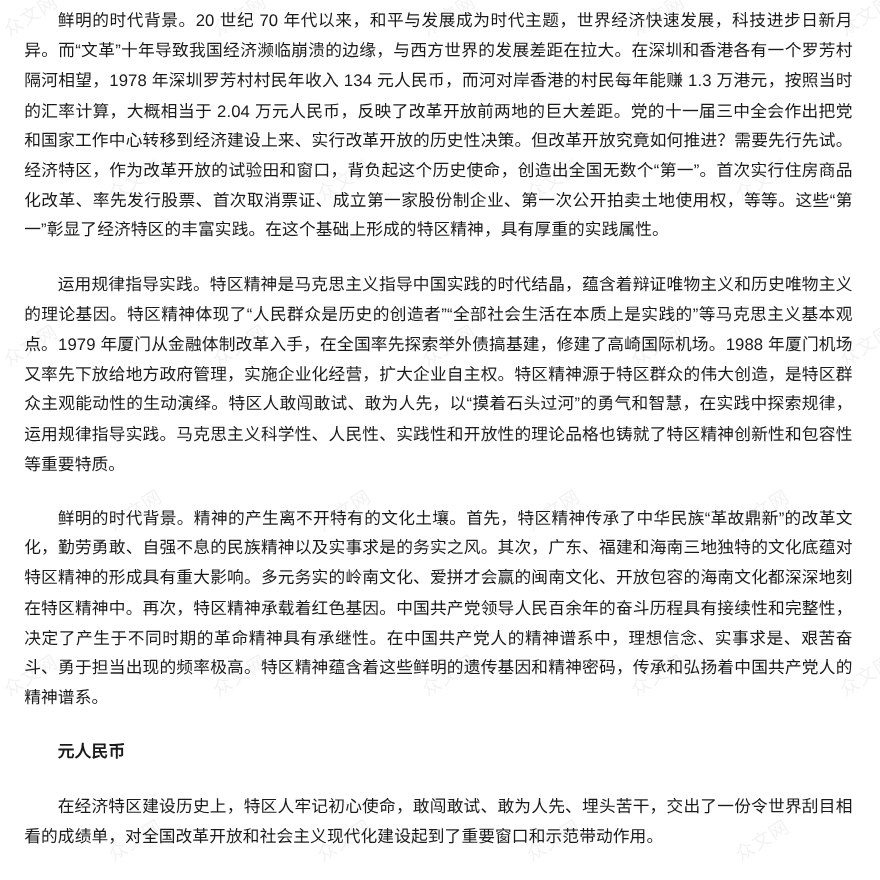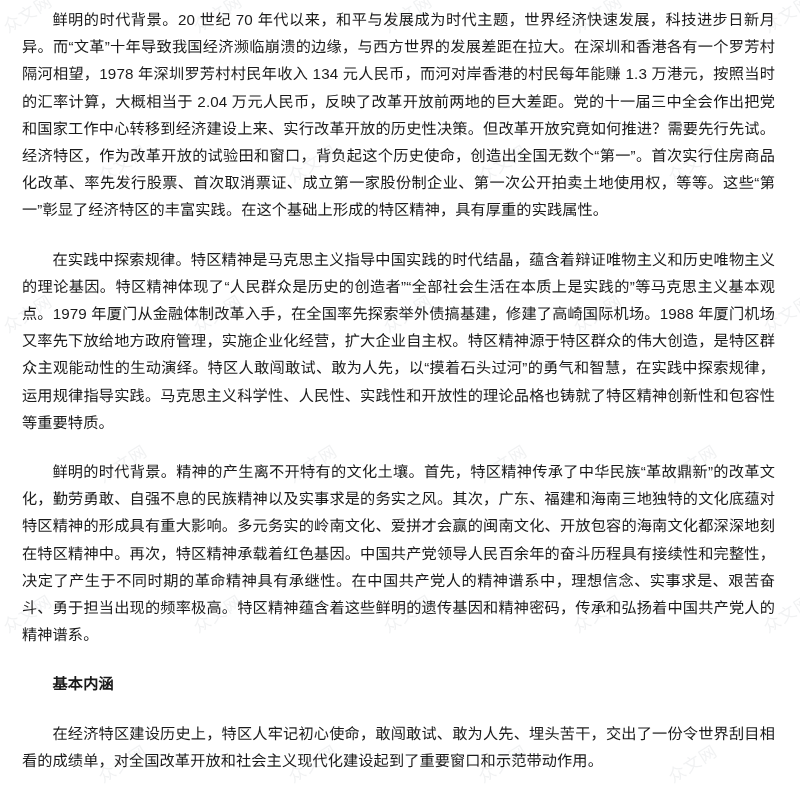--- a/index.html
+++ b/index.html
@@ -104,18 +104,18 @@
     <span class="wm" style="left: 760px; top: 600px; color: rgba(120, 125, 135, 0.1); transform: rotate(-32deg);">众文网</span>
     <span class="wm" style="left: 95px; top: 750px; color: rgba(120, 125, 135, 0.1); transform: rotate(-32deg);">众文网</span>
     <span class="wm" style="left: 285px; top: 750px; color: rgba(120, 125, 135, 0.1); transform: rotate(-32deg);">众文网</span>
     <span class="wm" style="left: 475px; top: 750px; color: rgba(120, 125, 135, 0.1); transform: rotate(-32deg);">众文网</span>
     <span class="wm" style="left: 665px; top: 750px; color: rgba(120, 125, 135, 0.1); transform: rotate(-32deg);">众文网</span>
   </div>
 
 <div class="page">
   <div id="doc-body">
       <p class="doc-para"><span class="lead">鲜明的时代背景。</span><span>20 世纪 70 年代以来，和平与发展成为时代主题，世界经济快速发展，科技进步日新月异。而“文革”十年导致我国经济濒临崩溃的边缘，与西方世界的发展差距在拉大。在深圳和香港各有一个罗芳村隔河相望，1978 年深圳罗芳村村民年收入 134 元人民币，而河对岸香港的村民每年能赚 1.3 万港元，按照当时的汇率计算，大概相当于 2.04 万元人民币，反映了改革开放前两地的巨大差距。党的十一届三中全会作出把党和国家工作中心转移到经济建设上来、实行改革开放的历史性决策。但改革开放究竟如何推进？需要先行先试。经济特区，作为改革开放的试验田和窗口，背负起这个历史使命，创造出全国无数个“第一”。首次实行住房商品化改革、率先发行股票、首次取消票证、成立第一家股份制企业、第一次公开拍卖土地使用权，等等。这些“第一”彰显了经济特区的丰富实践。在这个基础上形成的特区精神，具有厚重的实践属性。</span></p>
-      <p class="doc-para"><span class="lead">在实践中探索规律。</span><span>特区精神是马克思主义指导中国实践的时代结晶，蕴含着辩证唯物主义和历史唯物主义的理论基因。特区精神体现了“人民群众是历史的创造者”“全部社会生活在本质上是实践的”等马克思主义基本观点。1979 年厦门从金融体制改革入手，在全国率先探索举外债搞基建，修建了高崎国际机场。1988 年厦门机场又率先下放给地方政府管理，实施企业化经营，扩大企业自主权。特区精神源于特区群众的伟大创造，是特区群众主观能动性的生动演绎。特区人敢闯敢试、敢为人先，以“摸着石头过河”的勇气和智慧，在实践中探索规律，运用规律指导实践。马克思主义科学性、人民性、实践性和开放性的理论品格也铸就了特区精神创新性和包容性等重要特质。</span></p>
+      <p class="doc-para"><span class="lead">运用规律指导实践。</span><span>特区精神是马克思主义指导中国实践的时代结晶，蕴含着辩证唯物主义和历史唯物主义的理论基因。特区精神体现了“人民群众是历史的创造者”“全部社会生活在本质上是实践的”等马克思主义基本观点。1979 年厦门从金融体制改革入手，在全国率先探索举外债搞基建，修建了高崎国际机场。1988 年厦门机场又率先下放给地方政府管理，实施企业化经营，扩大企业自主权。特区精神源于特区群众的伟大创造，是特区群众主观能动性的生动演绎。特区人敢闯敢试、敢为人先，以“摸着石头过河”的勇气和智慧，在实践中探索规律，运用规律指导实践。马克思主义科学性、人民性、实践性和开放性的理论品格也铸就了特区精神创新性和包容性等重要特质。</span></p>
       <p class="doc-para"><span class="lead">鲜明的时代背景。</span><span>精神的产生离不开特有的文化土壤。首先，特区精神传承了中华民族“革故鼎新”的改革文化，勤劳勇敢、自强不息的民族精神以及实事求是的务实之风。其次，广东、福建和海南三地独特的文化底蕴对特区精神的形成具有重大影响。多元务实的岭南文化、爱拼才会赢的闽南文化、开放包容的海南文化都深深地刻在特区精神中。再次，特区精神承载着红色基因。中国共产党领导人民百余年的奋斗历程具有接续性和完整性，决定了产生于不同时期的革命精神具有承继性。在中国共产党人的精神谱系中，理想信念、实事求是、艰苦奋斗、勇于担当出现的频率极高。特区精神蕴含着这些鲜明的遗传基因和精神密码，传承和弘扬着中国共产党人的精神谱系。</span></p>
-      <div class="doc-heading">基本内涵</div>
+      <div class="doc-heading">元人民币</div>
       <p class="doc-para">在经济特区建设历史上，特区人牢记初心使命，敢闯敢试、敢为人先、埋头苦干，交出了一份令世界刮目相看的成绩单，对全国改革开放和社会主义现代化建设起到了重要窗口和示范带动作用。</p>
     </div>
 </div>
 
 </body></html>

